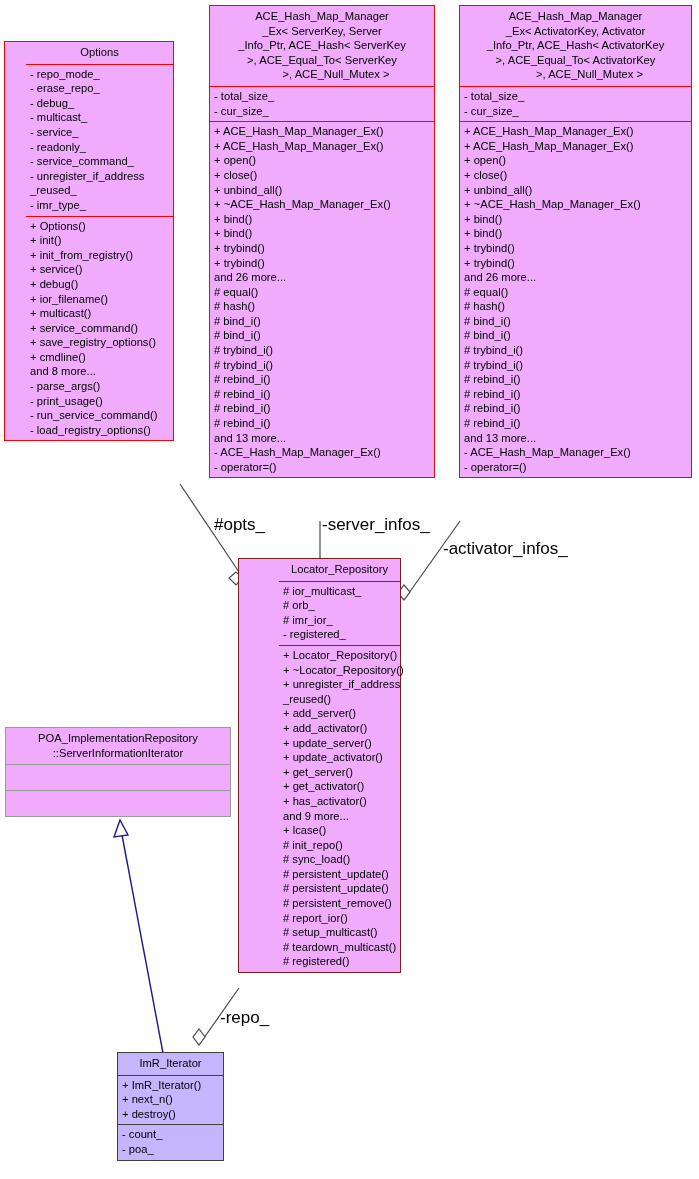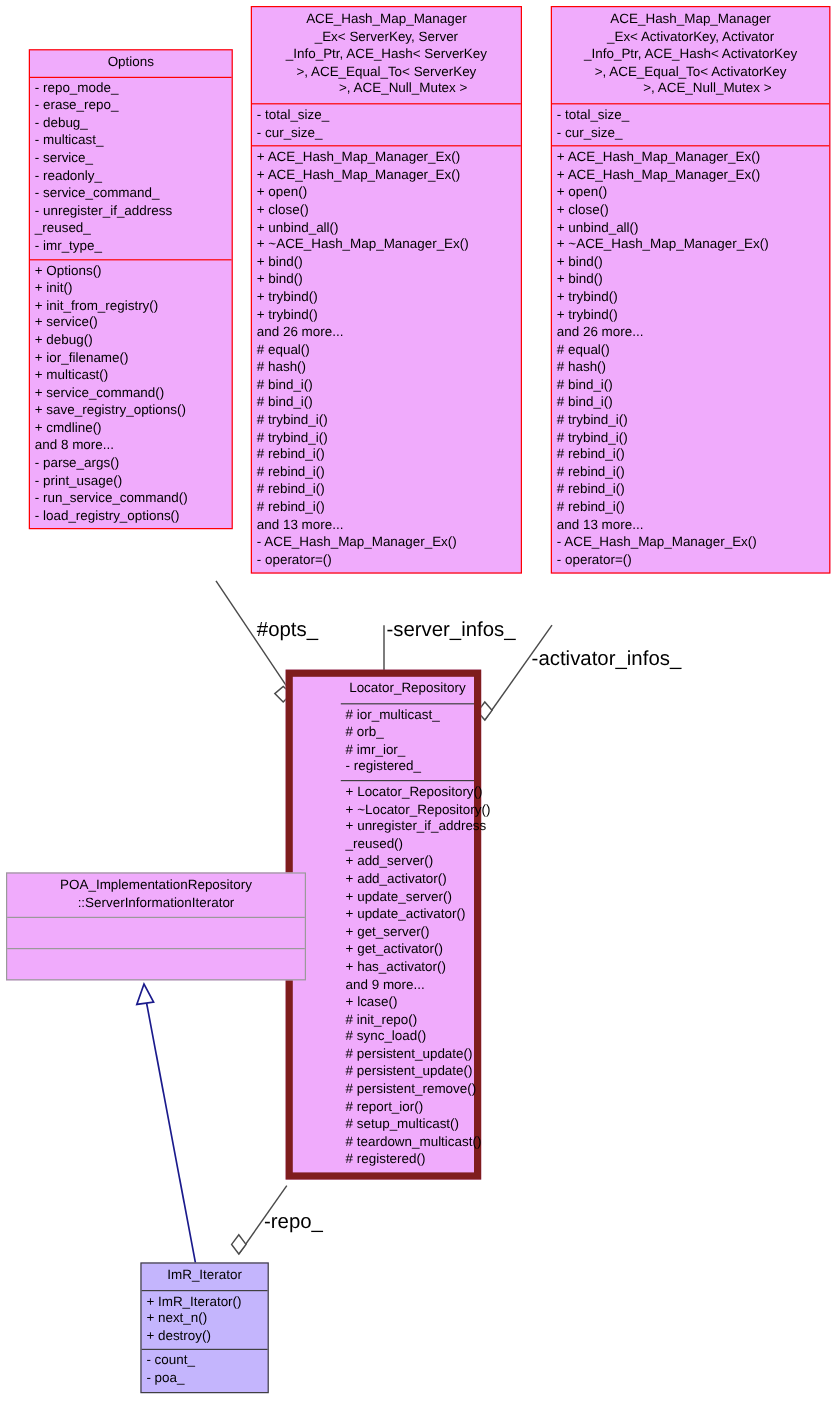--- a/index.html
+++ b/index.html
@@ -31,21 +31,21 @@
     position: absolute;
     box-sizing: border-box;
     background: #f0abfc;
     border: 1px solid #ff0000;
     z-index: 5;
   }
   .uml-box.gray-border {
     border: 1px solid #9a9a9a;
   }
   .uml-box.black-border {
-    border: 6px solid #7f1d1d;
+    border: 1px solid #7f1d1d;
     padding-left: 40px;
   }
   .uml-box.filled {
     background: #c4b5fd;
     border: 1px solid #404040;
   }
   .compartment {
     padding: 2px 4px 3px 4px;
     font-size: 11.2px;
     line-height: 14.6px;
@@ -100,21 +100,21 @@
     <line x1="460" y1="521" x2="404" y2="600" stroke="#4a4a4a" stroke-width="1.2" fill="none"></line>
     <polygon points="404,600 410,592 404,585 398,593" fill="#ffffff" stroke="#4a4a4a" stroke-width="1.2"></polygon>
 
     <line x1="239" y1="988" x2="199" y2="1045" stroke="#4a4a4a" stroke-width="1.2" fill="none"></line>
     <polygon points="199,1045 205,1037 199,1029 193,1037" fill="#ffffff" stroke="#4a4a4a" stroke-width="1.2"></polygon>
 
     <line x1="163" y1="1053" x2="122" y2="835" stroke="#1a1a8c" stroke-width="1.4" fill="none"></line>
     <polygon points="120,820 114,837 128,835" fill="#ffffff" stroke="#1a1a8c" stroke-width="1.4"></polygon>
   </svg>
 
-  <div class="uml-box" style="left:24px; top:41px; width:170px;">
+  <div class="uml-box" style="left:4px; top:41px; width:170px;padding-left:21px;">
     <div class="compartment title">Options</div>
     <div class="compartment sep-red"><span class="row">- repo_mode_</span><span class="row">- erase_repo_</span><span class="row">- debug_</span><span class="row">- multicast_</span><span class="row">- service_</span><span class="row">- readonly_</span><span class="row">- service_command_</span><span class="row">- unregister_if_address</span><span class="row">_reused_</span><span class="row">- imr_type_</span></div>
     <div class="compartment sep-red"><span class="row">+ Options()</span><span class="row">+ init()</span><span class="row">+ init_from_registry()</span><span class="row">+ service()</span><span class="row">+ debug()</span><span class="row">+ ior_filename()</span><span class="row">+ multicast()</span><span class="row">+ service_command()</span><span class="row">+ save_registry_options()</span><span class="row">+ cmdline()</span><span class="row">and 8 more...</span><span class="row">- parse_args()</span><span class="row">- print_usage()</span><span class="row">- run_service_command()</span><span class="row">- load_registry_options()</span></div>
   </div>
 
   <div class="uml-box" style="left:209px; top:5px; width:226px;">
     <div class="compartment title title-multiline">ACE_Hash_Map_Manager
 _Ex&lt; ServerKey, Server
 _Info_Ptr, ACE_Hash&lt; ServerKey
 &gt;, ACE_Equal_To&lt; ServerKey
@@ -132,21 +132,21 @@
     <div class="compartment sep-red"><span class="row">- total_size_</span><span class="row">- cur_size_</span></div>
     <div class="compartment sep-red"><span class="row">+ ACE_Hash_Map_Manager_Ex()</span><span class="row">+ ACE_Hash_Map_Manager_Ex()</span><span class="row">+ open()</span><span class="row">+ close()</span><span class="row">+ unbind_all()</span><span class="row">+ ~ACE_Hash_Map_Manager_Ex()</span><span class="row">+ bind()</span><span class="row">+ bind()</span><span class="row">+ trybind()</span><span class="row">+ trybind()</span><span class="row">and 26 more...</span><span class="row"># equal()</span><span class="row"># hash()</span><span class="row"># bind_i()</span><span class="row"># bind_i()</span><span class="row"># trybind_i()</span><span class="row"># trybind_i()</span><span class="row"># rebind_i()</span><span class="row"># rebind_i()</span><span class="row"># rebind_i()</span><span class="row"># rebind_i()</span><span class="row">and 13 more...</span><span class="row">- ACE_Hash_Map_Manager_Ex()</span><span class="row">- operator=()</span></div>
   </div>
 
   <div class="uml-box black-border" style="left:238px; top:558px; width:163px;">
     <div class="compartment title">Locator_Repository</div>
     <div class="compartment sep-black"><span class="row"># ior_multicast_</span><span class="row"># orb_</span><span class="row"># imr_ior_</span><span class="row">- registered_</span></div>
     <div class="compartment sep-black"><span class="row">+ Locator_Repository()</span><span class="row">+ ~Locator_Repository()</span><span class="row">+ unregister_if_address</span><span class="row">_reused()</span><span class="row">+ add_server()</span><span class="row">+ add_activator()</span><span class="row">+ update_server()</span><span class="row">+ update_activator()</span><span class="row">+ get_server()</span><span class="row">+ get_activator()</span><span class="row">+ has_activator()</span><span class="row">and 9 more...</span><span class="row">+ lcase()</span><span class="row"># init_repo()</span><span class="row"># sync_load()</span><span class="row"># persistent_update()</span><span class="row"># persistent_update()</span><span class="row"># persistent_remove()</span><span class="row"># report_ior()</span><span class="row"># setup_multicast()</span><span class="row"># teardown_multicast()</span><span class="row"># registered()</span></div>
   </div>
 
-  <div class="uml-box gray-border" style="left:5px; top:727px; width:250px;">
+  <div class="uml-box gray-border" style="left:5px; top:727px; width:226px;">
     <div class="compartment title title-multiline">POA_ImplementationRepository
 ::ServerInformationIterator</div>
     <div class="compartment sep-gray empty"></div>
     <div class="compartment sep-gray empty"></div>
   </div>
 
   <div class="uml-box filled" style="left:117px; top:1052px; width:107px;">
     <div class="compartment title">ImR_Iterator</div>
     <div class="compartment sep-black"><span class="row">+ ImR_Iterator()</span><span class="row">+ next_n()</span><span class="row">+ destroy()</span></div>
     <div class="compartment sep-black"><span class="row">- count_</span><span class="row">- poa_</span></div>

